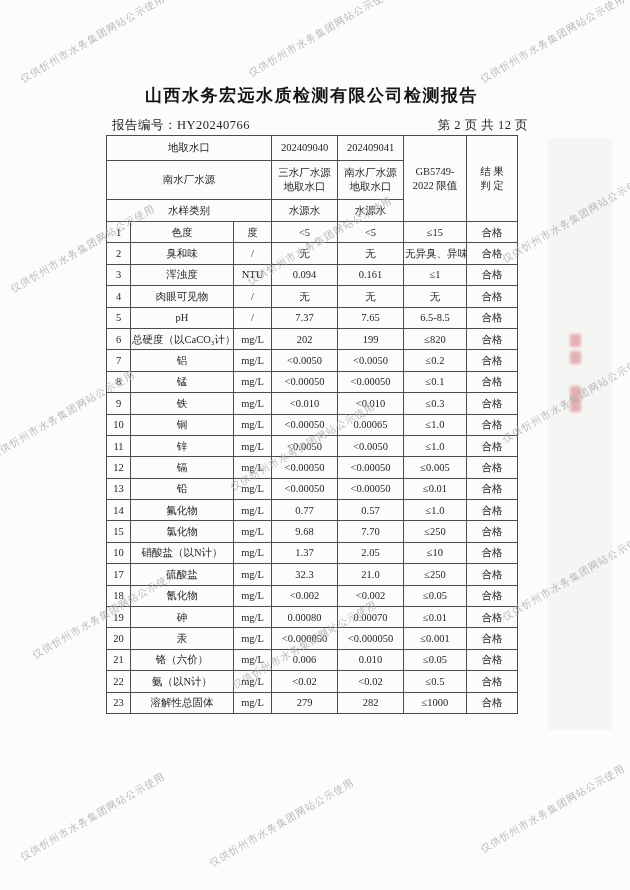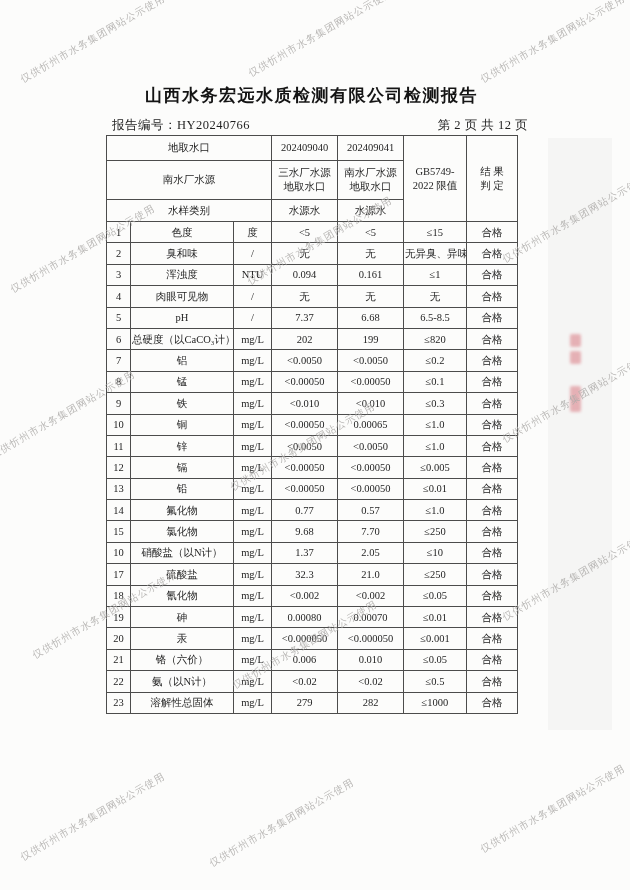--- a/index.html
+++ b/index.html
@@ -137,21 +137,21 @@
       <td>无</td>
       <td>无</td>
       <td class="limit">无</td>
       <td>合格</td>
     </tr>
         <tr>
       <td>5</td>
       <td class="name">pH</td>
       <td>/</td>
       <td>7.37</td>
-      <td>6.68</td>
+      <td>7.65</td>
       <td class="limit">6.5-8.5</td>
       <td>合格</td>
     </tr>
         <tr>
       <td>6</td>
       <td class="name">总硬度（以CaCO₃计）</td>
       <td>mg/L</td>
       <td>202</td>
       <td>199</td>
       <td class="limit">≤820</td>

